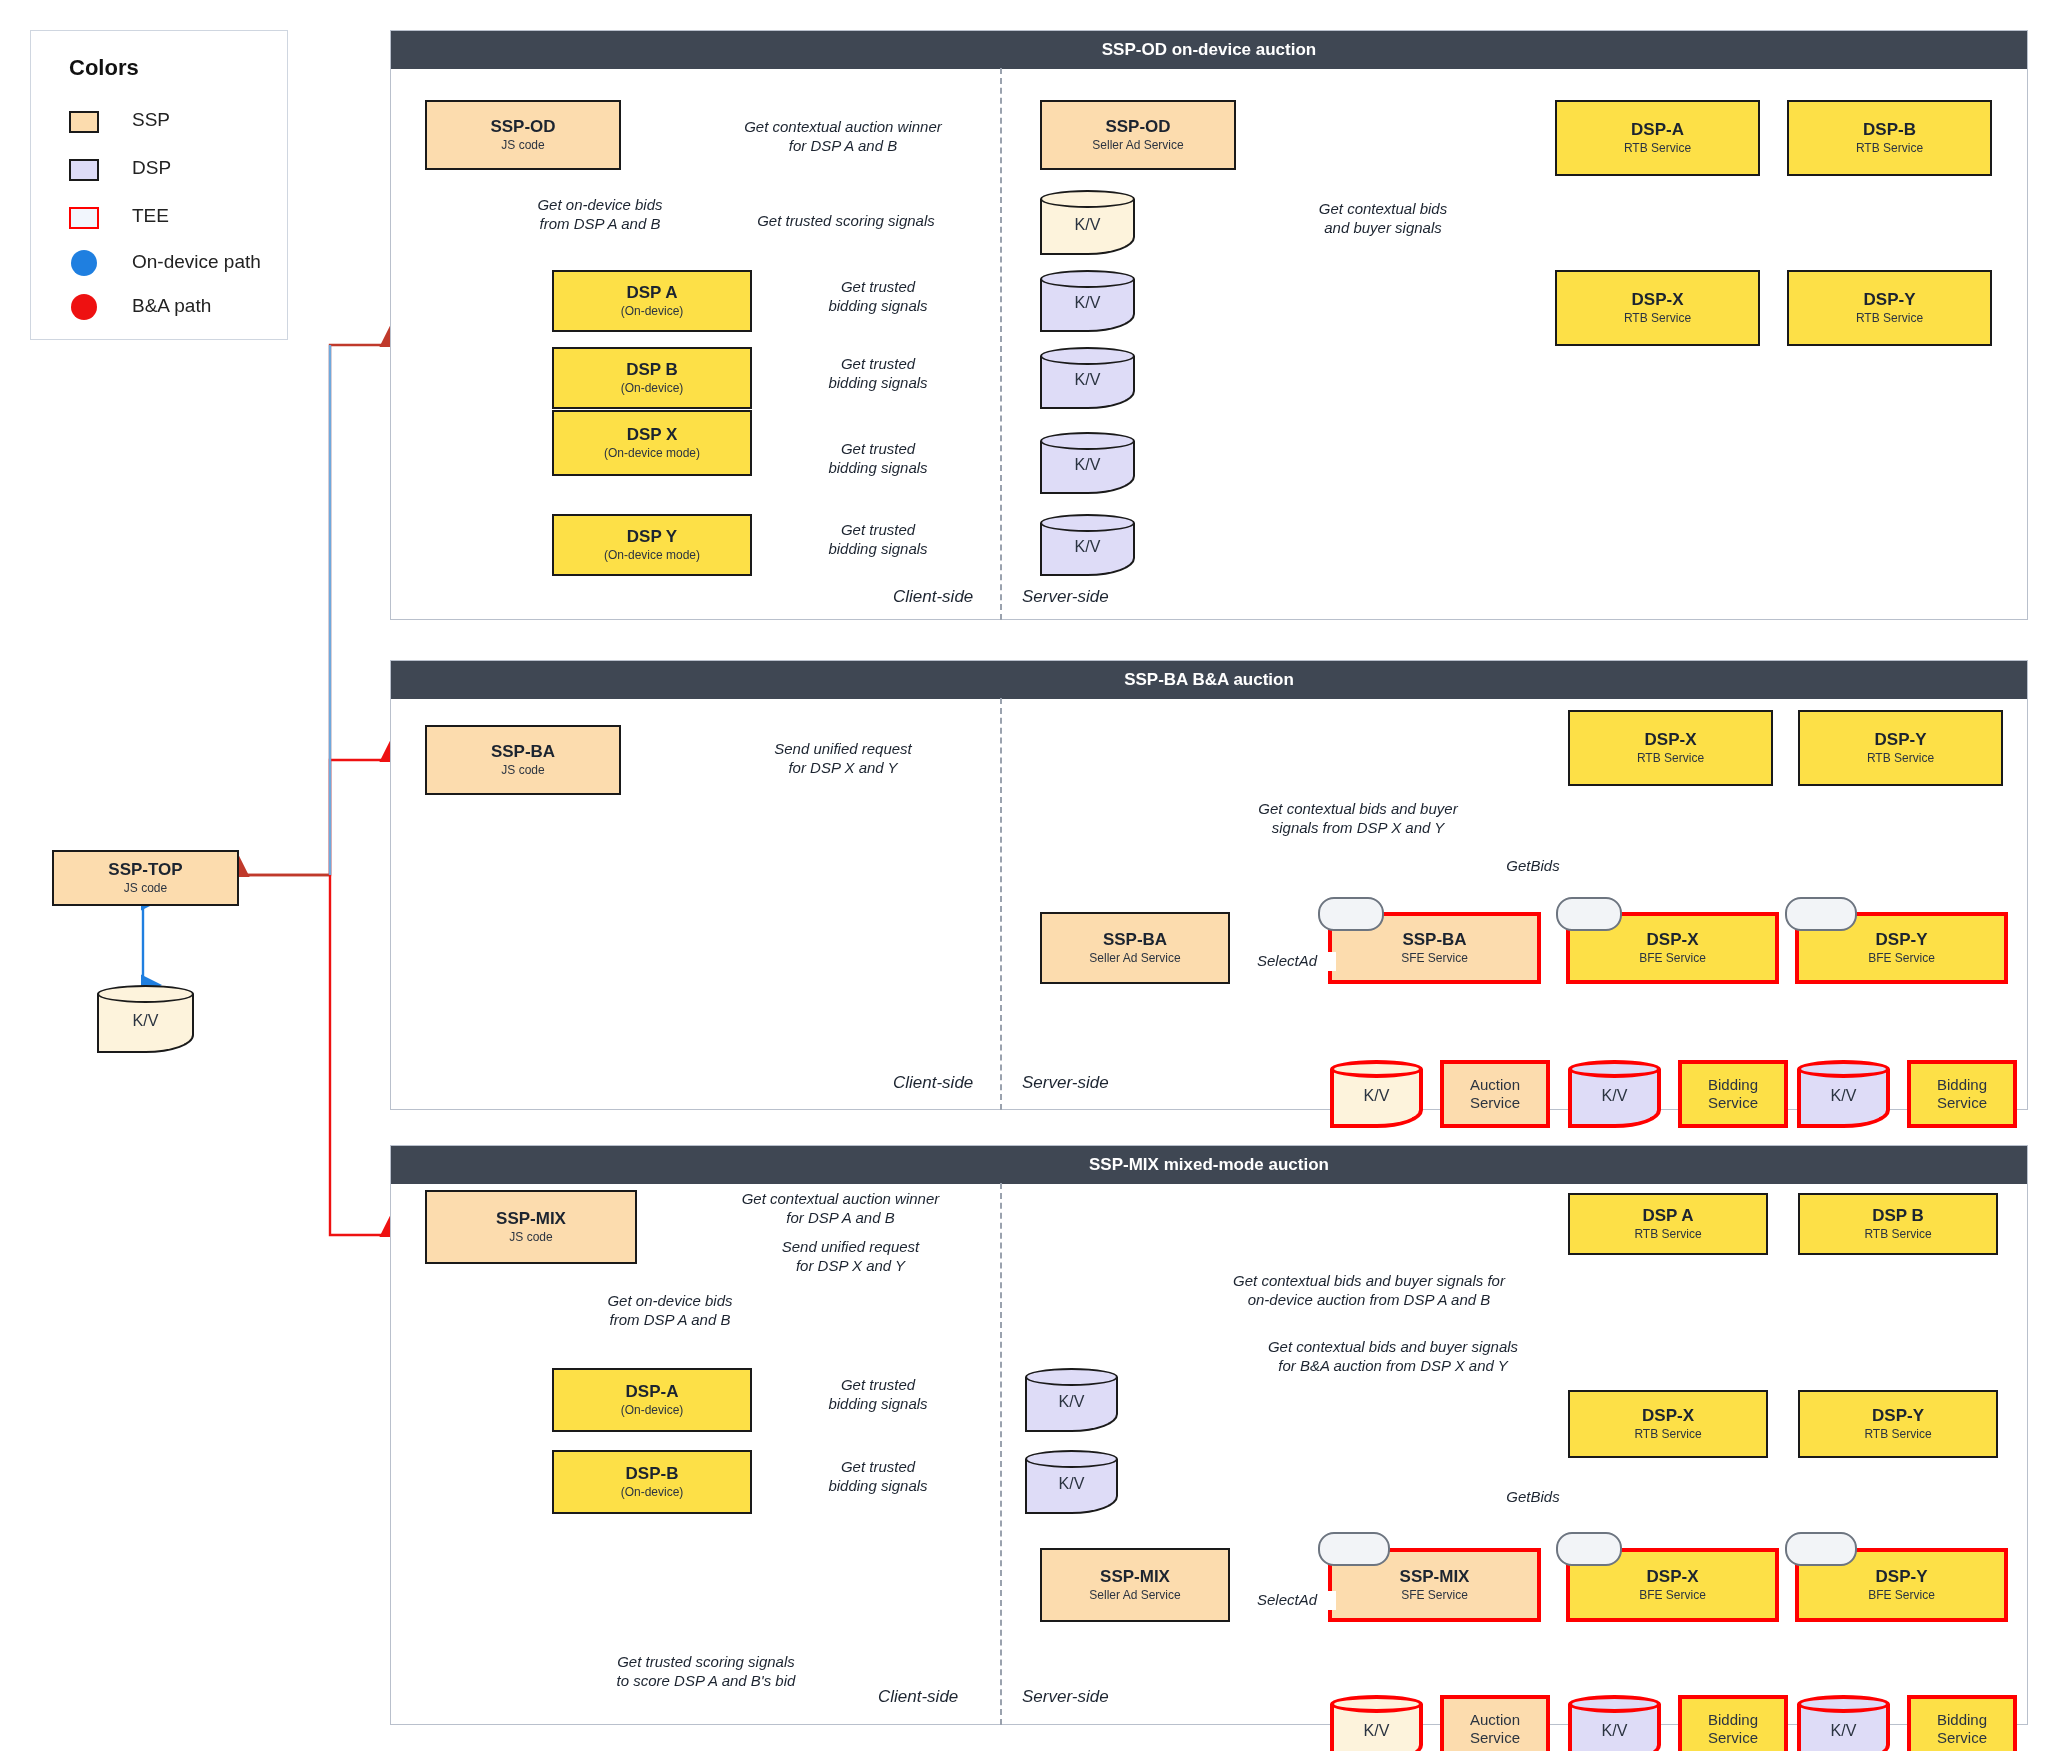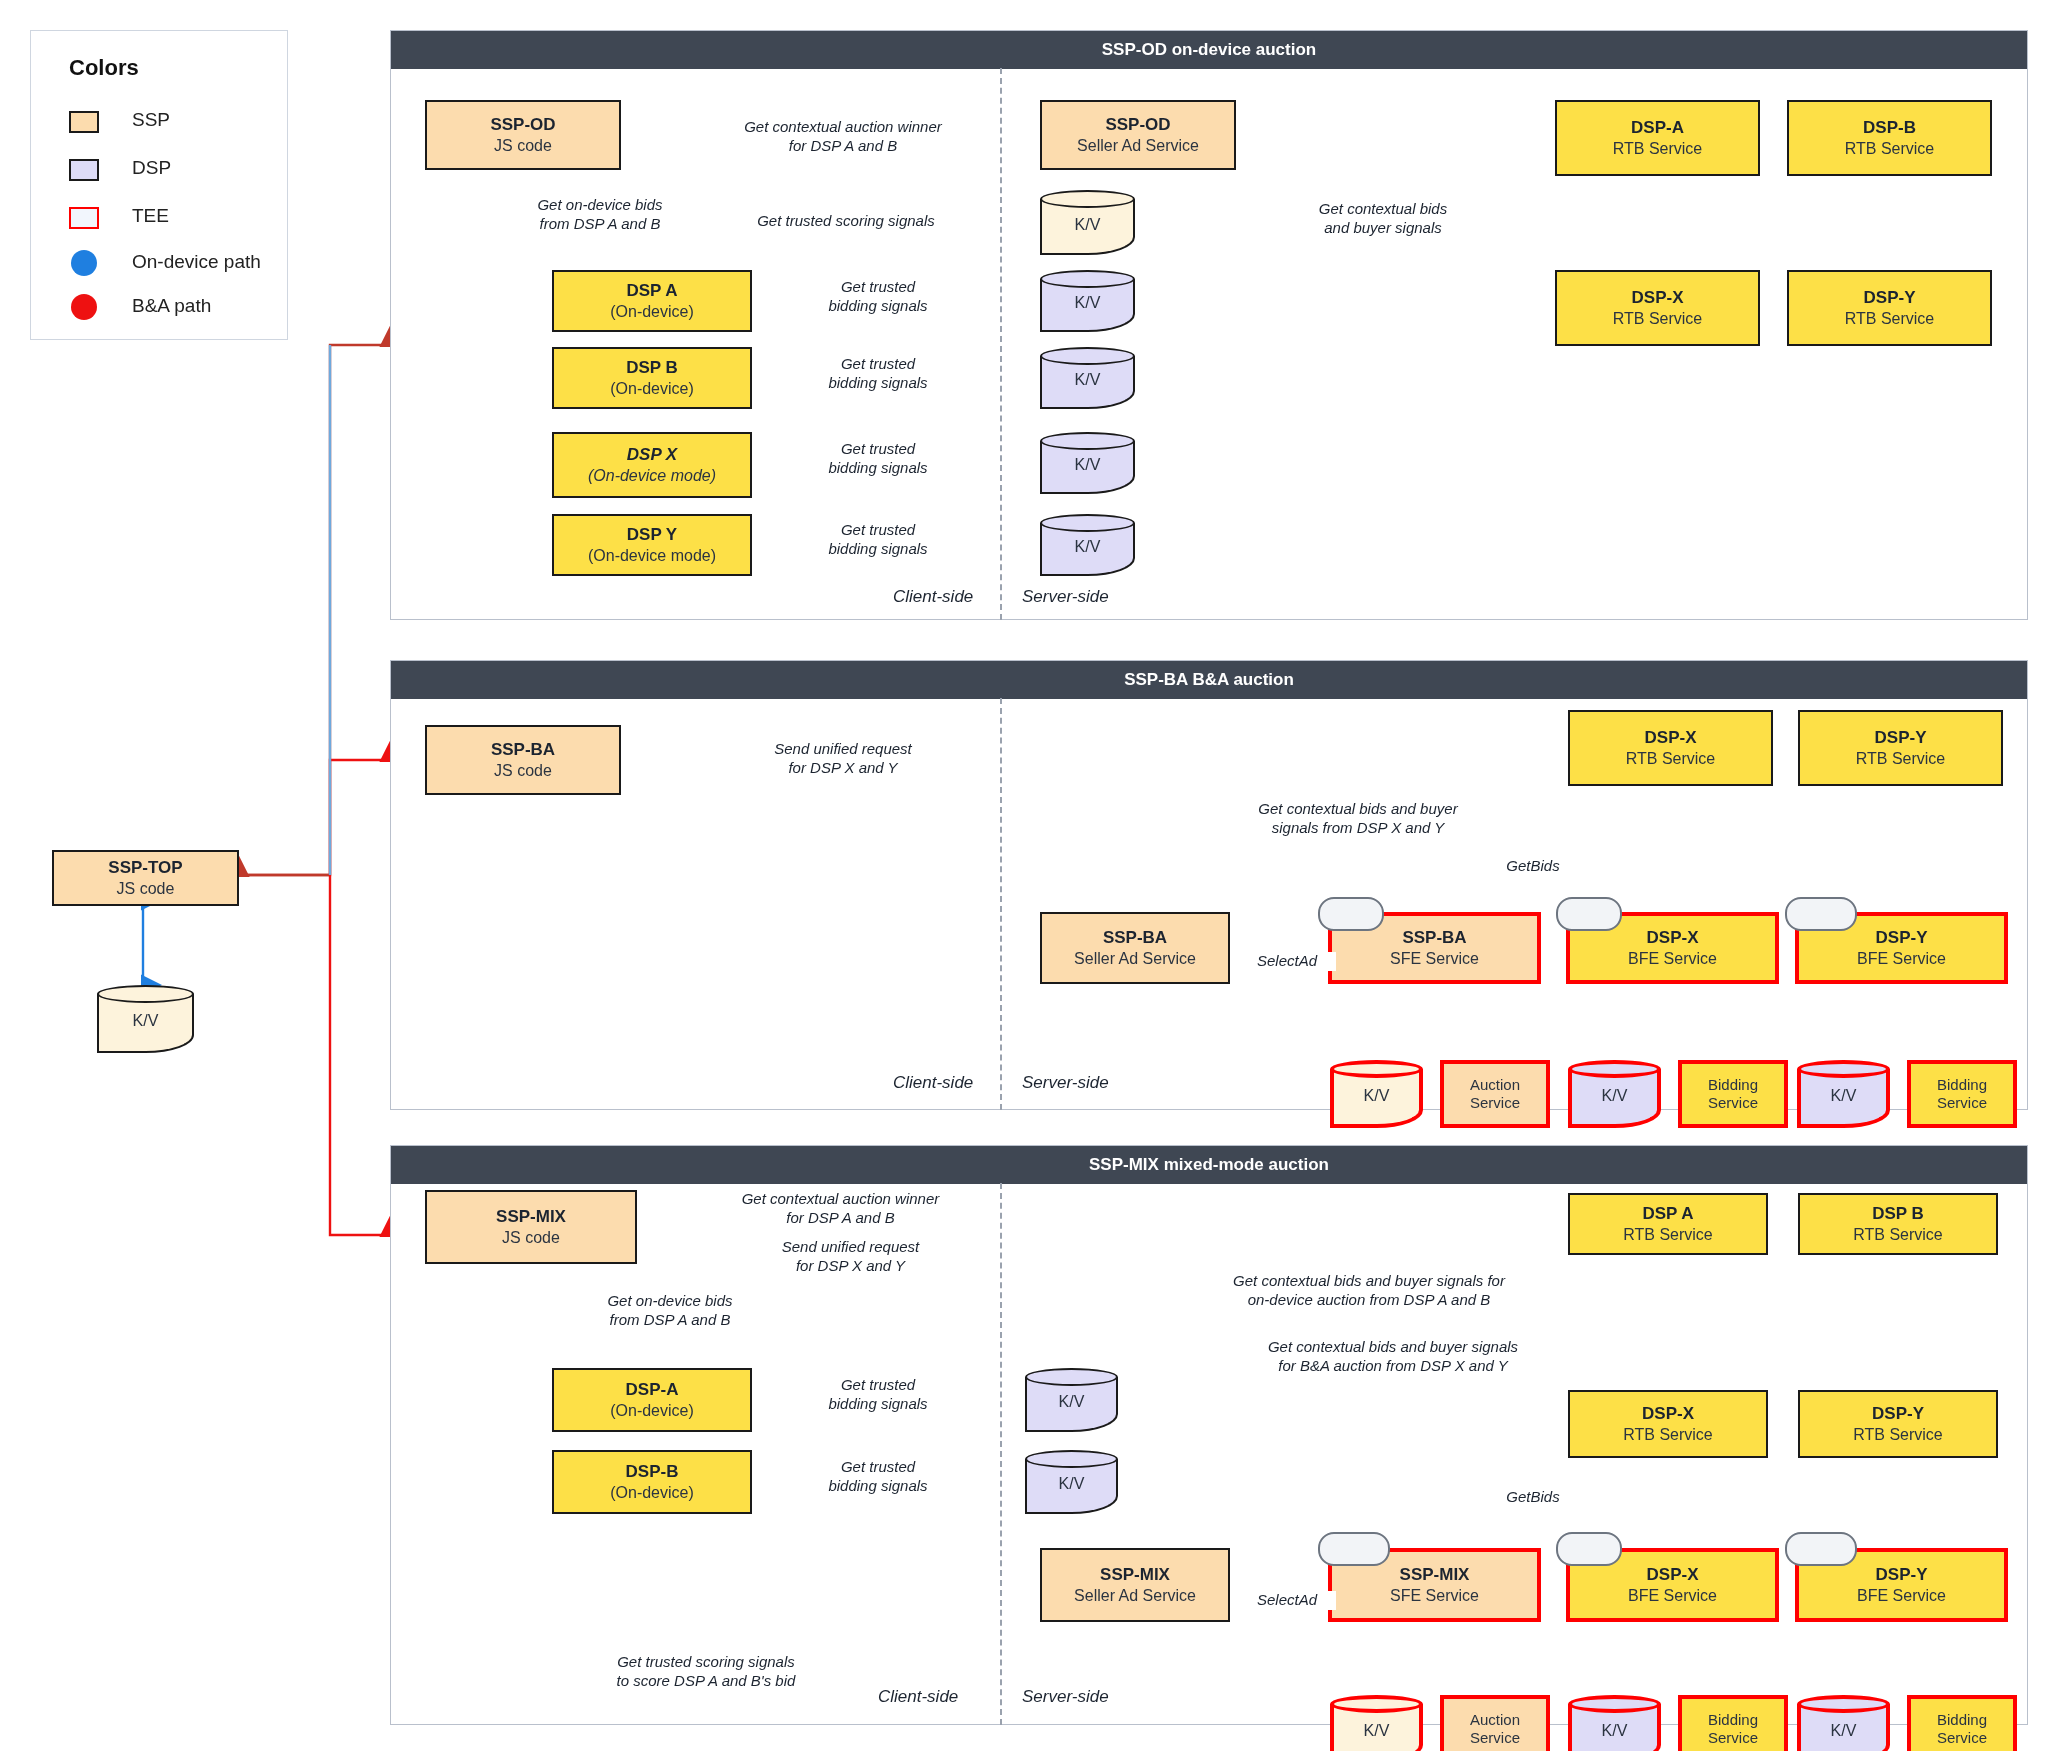--- a/index.html
+++ b/index.html
@@ -19,21 +19,21 @@
   
   .panel{border:1px solid #b9c0cc;background:#fff;}
   .panel-hd{position:absolute;left:0;top:0;right:0;height:38px;background:#3f4753;
             color:#fff;font-size:17px;font-weight:bold;display:flex;align-items:center;justify-content:center;}
   .divider{position:absolute;width:0;border-left:2px dashed #9aa2ae;}
 
   
   .box{border:2px solid #1a1a1a;display:flex;flex-direction:column;align-items:center;
        justify-content:center;text-align:center;line-height:1.22;}
   .box .t1{font-weight:bold;font-size:17px;color:#1c2430;}
-  .box .t2{font-size:16px;color:#2b3441;}
+  .box .t2{font-size:12px;color:#2b3441;}
   .ssp{background:#fcdcae;}
   .dsp{background:#fde047;}
   .tee{border:4px solid #ff0000;}
   .small .t2{font-size:15px;}
 
   
   .cyl{position:absolute;}
   .cyl .body{position:absolute;left:0;right:0;top:9px;bottom:0;border:2px solid #1a1a1a;
              border-radius:0 0 50%/0 0 18px 18px;box-sizing:border-box;border-top:none;}
   .cyl .cap{position:absolute;left:0;right:0;top:0;height:18px;border:2px solid #1a1a1a;
@@ -274,21 +274,21 @@
 </div>
 
 <div class="abs box dsp" style="left:552px;top:270px;width:200px;height:62px;">
   <span class="t1">DSP A</span>
   <span class="t2">(On-device)</span>
 </div>
 <div class="abs box dsp" style="left:552px;top:347px;width:200px;height:62px;">
   <span class="t1">DSP B</span>
   <span class="t2">(On-device)</span>
 </div>
-<div class="abs box dsp" style="left:552px;top:432px;width:200px;height:66px;font-style:italic;">
+<div class="abs box dsp" style="left:552px;top:410px;width:200px;height:66px;">
   <span class="t1">DSP X</span>
   <span class="t2">(On-device mode)</span>
 </div>
 <div class="abs box dsp" style="left:552px;top:514px;width:200px;height:62px;">
   <span class="t1">DSP Y</span>
   <span class="t2">(On-device mode)</span>
 </div>
 
 <div class="cyl kv-ssp" style="left:1040px;top:190px;width:95px;height:65px;">
   <div class="body"></div>

